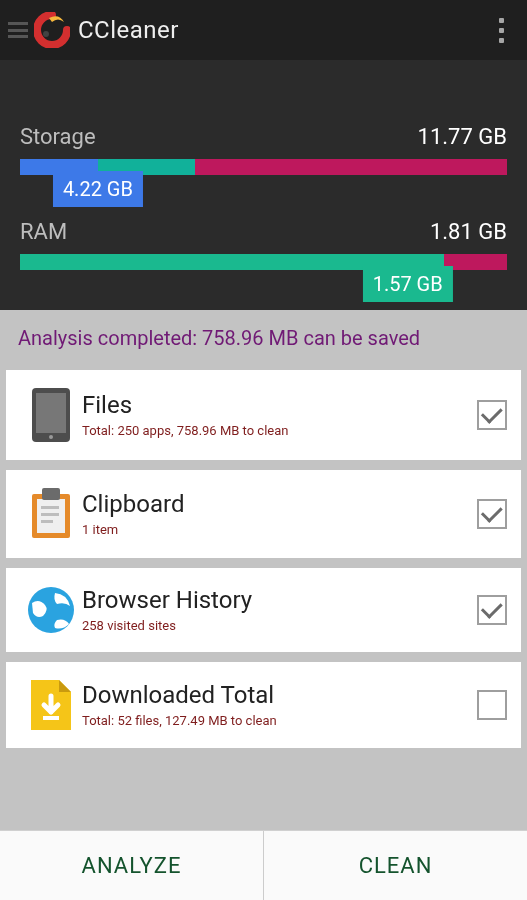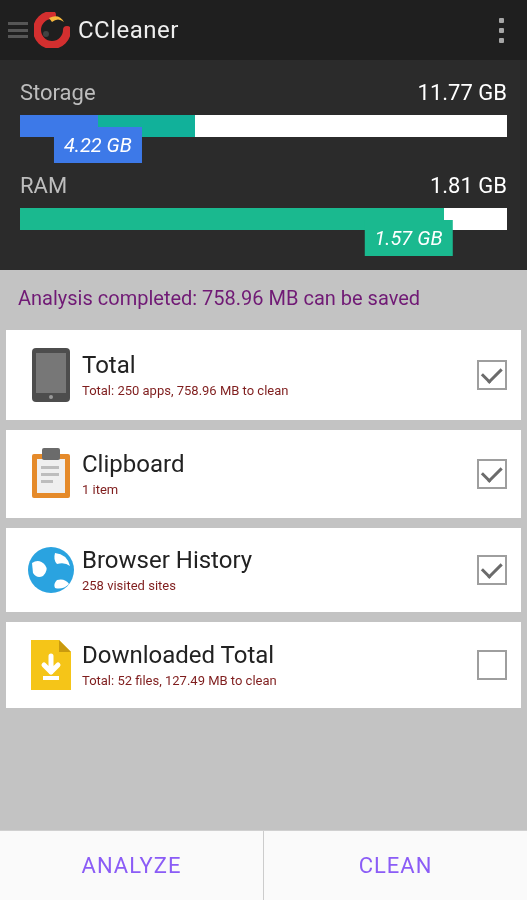--- a/index.html
+++ b/index.html
@@ -27,23 +27,23 @@
   .overflow {
     position: absolute; right: 14px; top: 50%; transform: translateY(-50%);
     width: 24px; height: 28px; display: flex; flex-direction: column; justify-content: center; align-items: center; gap: 5px;
   }
   .overflow span { width: 5px; height: 5px; background: #a5a5a5; border-radius: 1px; }
 
   
   .stats { background: #2b2b2b; padding: 20px 20px 30px 20px; color: #bdbdbd; }
   .stat-row { margin-bottom: 36px; }
   .stat-row:last-child { margin-bottom: 10px; }
-  .stat-head { display: flex; justify-content: space-between; font-size: 22px; margin-bottom: 10px; }
+  .stat-head { display: flex; justify-content: space-between; font-size: 22px; margin-bottom: 10px; margin-top: 44px; }
   .stat-head .val { color: #fff; }
-  .bar-track { height: 22px; background: #ffffff; position: relative; font-style: italic; }
+  .bar-track { height: 16px; background: #be185d; position: relative; }
   .bar-seg { position: absolute; top: 0; bottom: 0; left: 0; }
   .storage-blue  { background: #3d79e8; }
   .storage-cyan  { background: #11b19a; }
   .ram-green     { background: #1ab98f; }
   .bar-label {
     position: absolute; top: 12px;
     padding: 6px 10px; font-size: 20px; color: #fff; white-space: nowrap;
   }
   .bar-label.blue  { background: #3d79e8; }
   .bar-label.green { background: #1ab98f; }
@@ -84,21 +84,21 @@
 
   
   .bottombar {
     position: absolute; left: 0; right: 0; bottom: 0;
     height: 70px; background: #fafafa;
     display: flex;
     border-top: 1px solid #d0d0d0;
   }
   .bottombar button {
     flex: 1; background: transparent; border: none;
-    font-size: 22px; letter-spacing: 1px; color: #8b5cf6; font-family: inherit;
+    font-size: 22px; letter-spacing: 1px; color: #14532d; font-family: inherit;
   }
   .bottombar .divider { width: 1px; background: #ccc; }
 
   
   svg.icon { display: block; }
 </style>
 </head>
 <body>
 
 <div class="appbar">
@@ -152,21 +152,21 @@
 
   <div class="item">
     <div class="item-icon">
       <svg class="icon" width="38" height="54" viewBox="0 0 38 54">
         <rect x="0" y="0" width="38" height="54" rx="4" fill="#4d4d4d"></rect>
         <rect x="4" y="5" width="30" height="40" fill="#777"></rect>
         <circle cx="19" cy="49" r="2" fill="#999"></circle>
       </svg>
     </div>
     <div class="item-body">
-      <div class="item-title">Total</div>
+      <div class="item-title">Files</div>
       <div class="item-sub">Total: 250 apps, 758.96 MB to clean</div>
     </div>
     <div class="chk checked"></div>
   </div>
 
   <div class="item">
     <div class="item-icon">
       <svg class="icon" width="42" height="52" viewBox="0 0 42 52">
         <rect x="2" y="6" width="38" height="44" rx="2" fill="#e58a2a"></rect>
         <rect x="7" y="11" width="28" height="34" fill="#efefef"></rect>

